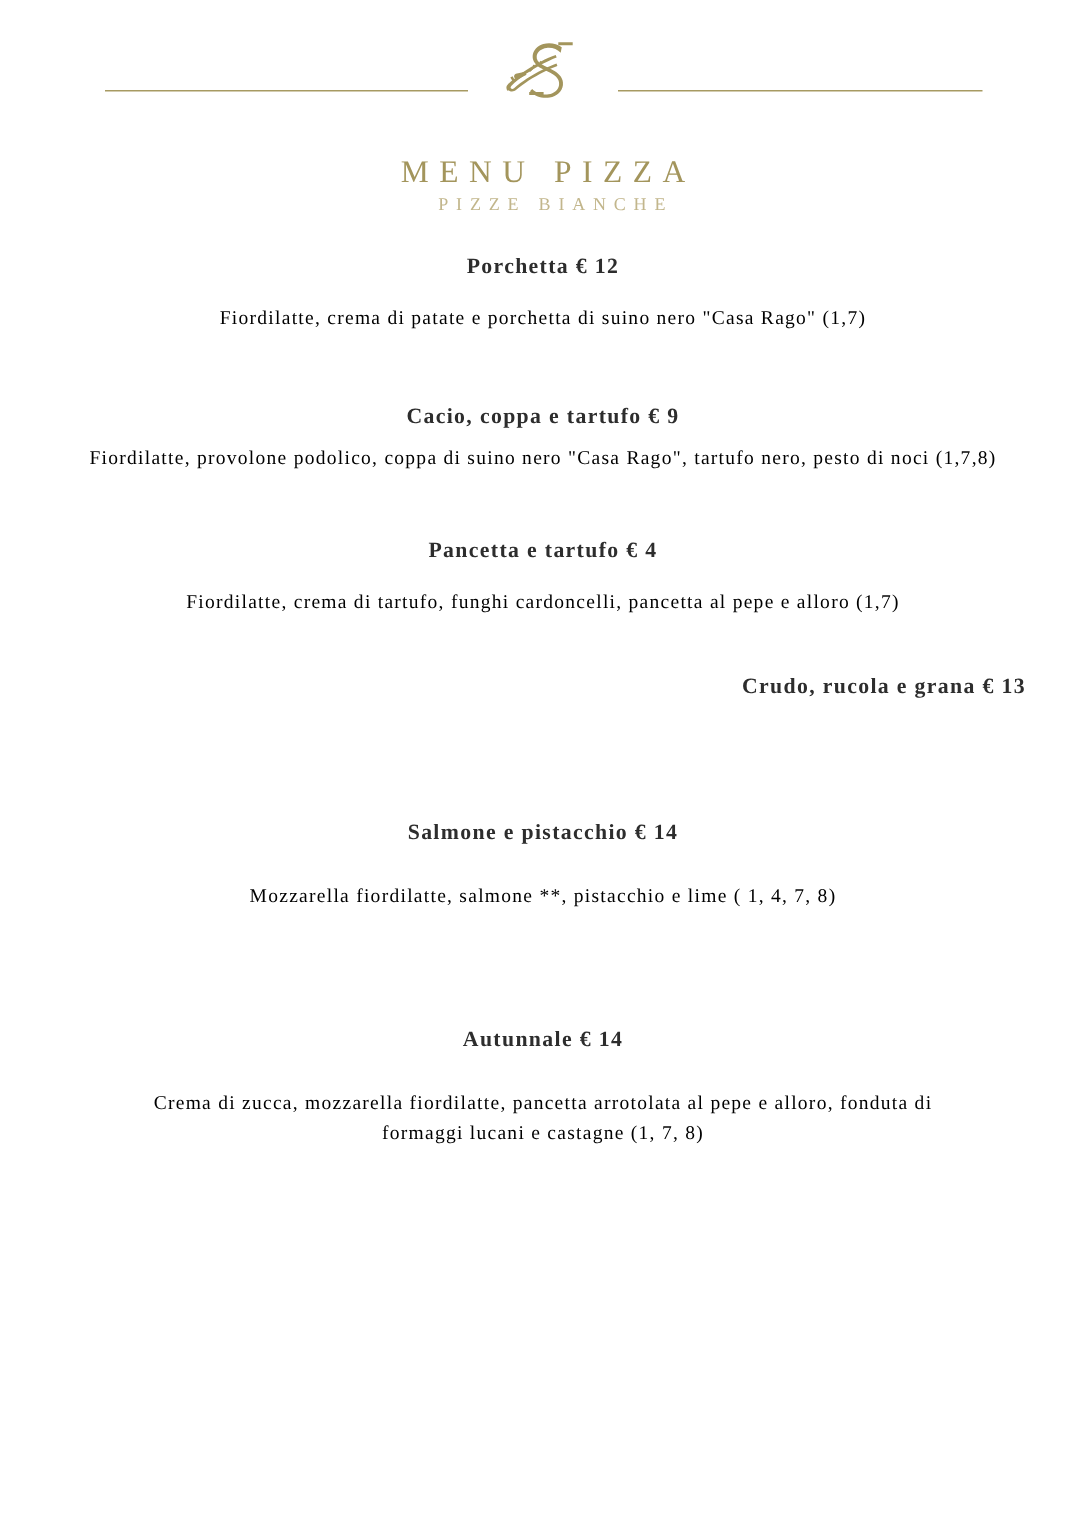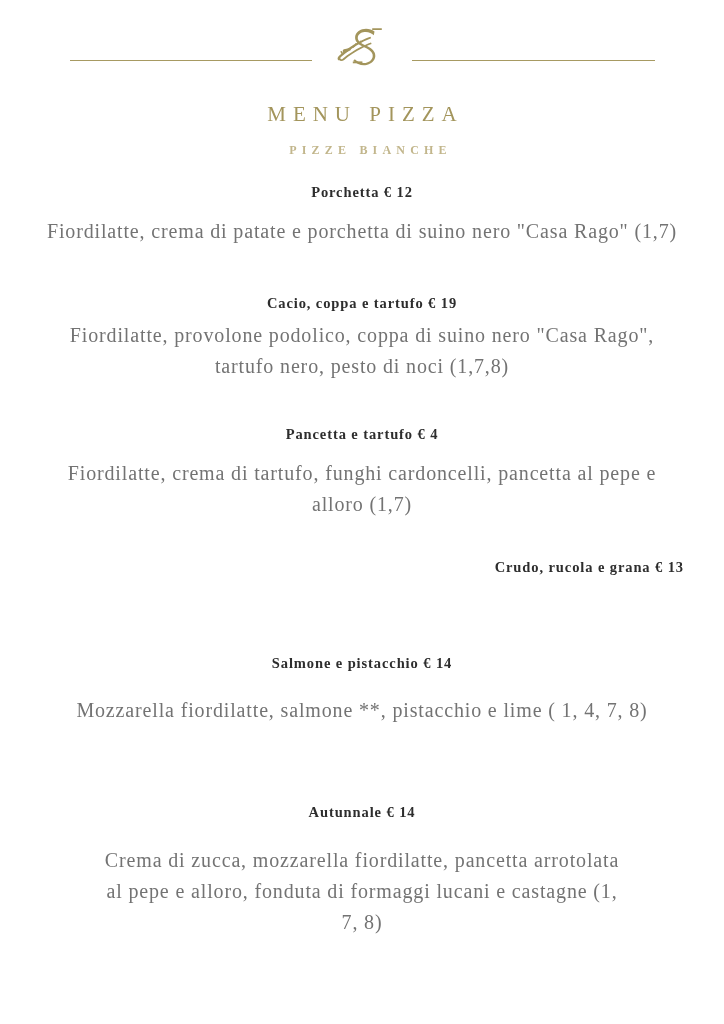--- a/index.html
+++ b/index.html
@@ -55,25 +55,25 @@
   .menu-title {
     margin-top: 22px;
     font-size: 21px;
     letter-spacing: 7px;
     color: #a3955c;
     font-weight: 400;
     text-indent: 7px;
   }
 
   .menu-subtitle {
-    margin-top: 16px;
+    margin-top: 2px;
     font-size: 12px;
     letter-spacing: 5.2px;
     color: #c2b68c;
-    font-weight: 700;
+    font-weight: 400;
     text-indent: 5px;
     padding-left: 12px;
   }
 
   
   .items {
     margin-top: 24px;
   }
 
   .item {
@@ -83,22 +83,22 @@
 
   .item-title {
     font-size: 14.5px;
     font-weight: bold;
     color: #2d2d2d;
     letter-spacing: 0.9px;
     line-height: 1.4;
   }
 
   .item-desc {
-    font-size: 20px;
-    color: #737373;
+    font-size: 13px;
+    color: #000000;
     letter-spacing: 0.85px;
     line-height: 1.55;
     margin-top: 14px;
   }
 
   .item + .item { margin-top: 0; }
 </style>
 </head>
 <body>
 
@@ -132,21 +132,21 @@
   </div>
 
   <div class="items">
 
     <div class="item">
       <div class="item-title">Porchetta € 12</div>
       <div class="item-desc">Fiordilatte, crema di patate e porchetta di suino nero "Casa Rago" (1,7)</div>
     </div>
 
     <div class="item" style="margin-top:46px;">
-      <div class="item-title">Cacio, coppa e tartufo € 19</div>
+      <div class="item-title">Cacio, coppa e tartufo € 9</div>
       <div class="item-desc" style="margin-top:6px;">Fiordilatte, provolone podolico, coppa di suino nero "Casa Rago", tartufo nero, pesto di noci (1,7,8)</div>
     </div>
 
     <div class="item" style="margin-top:42px;">
       <div class="item-title">Pancetta e tartufo € 4</div>
       <div class="item-desc">Fiordilatte, crema di tartufo, funghi cardoncelli, pancetta al pepe e alloro (1,7)</div>
     </div>
 
     <div class="item" style="margin-top:37px;text-align:right;">
       <div class="item-title">Crudo, rucola e grana € 13</div>

